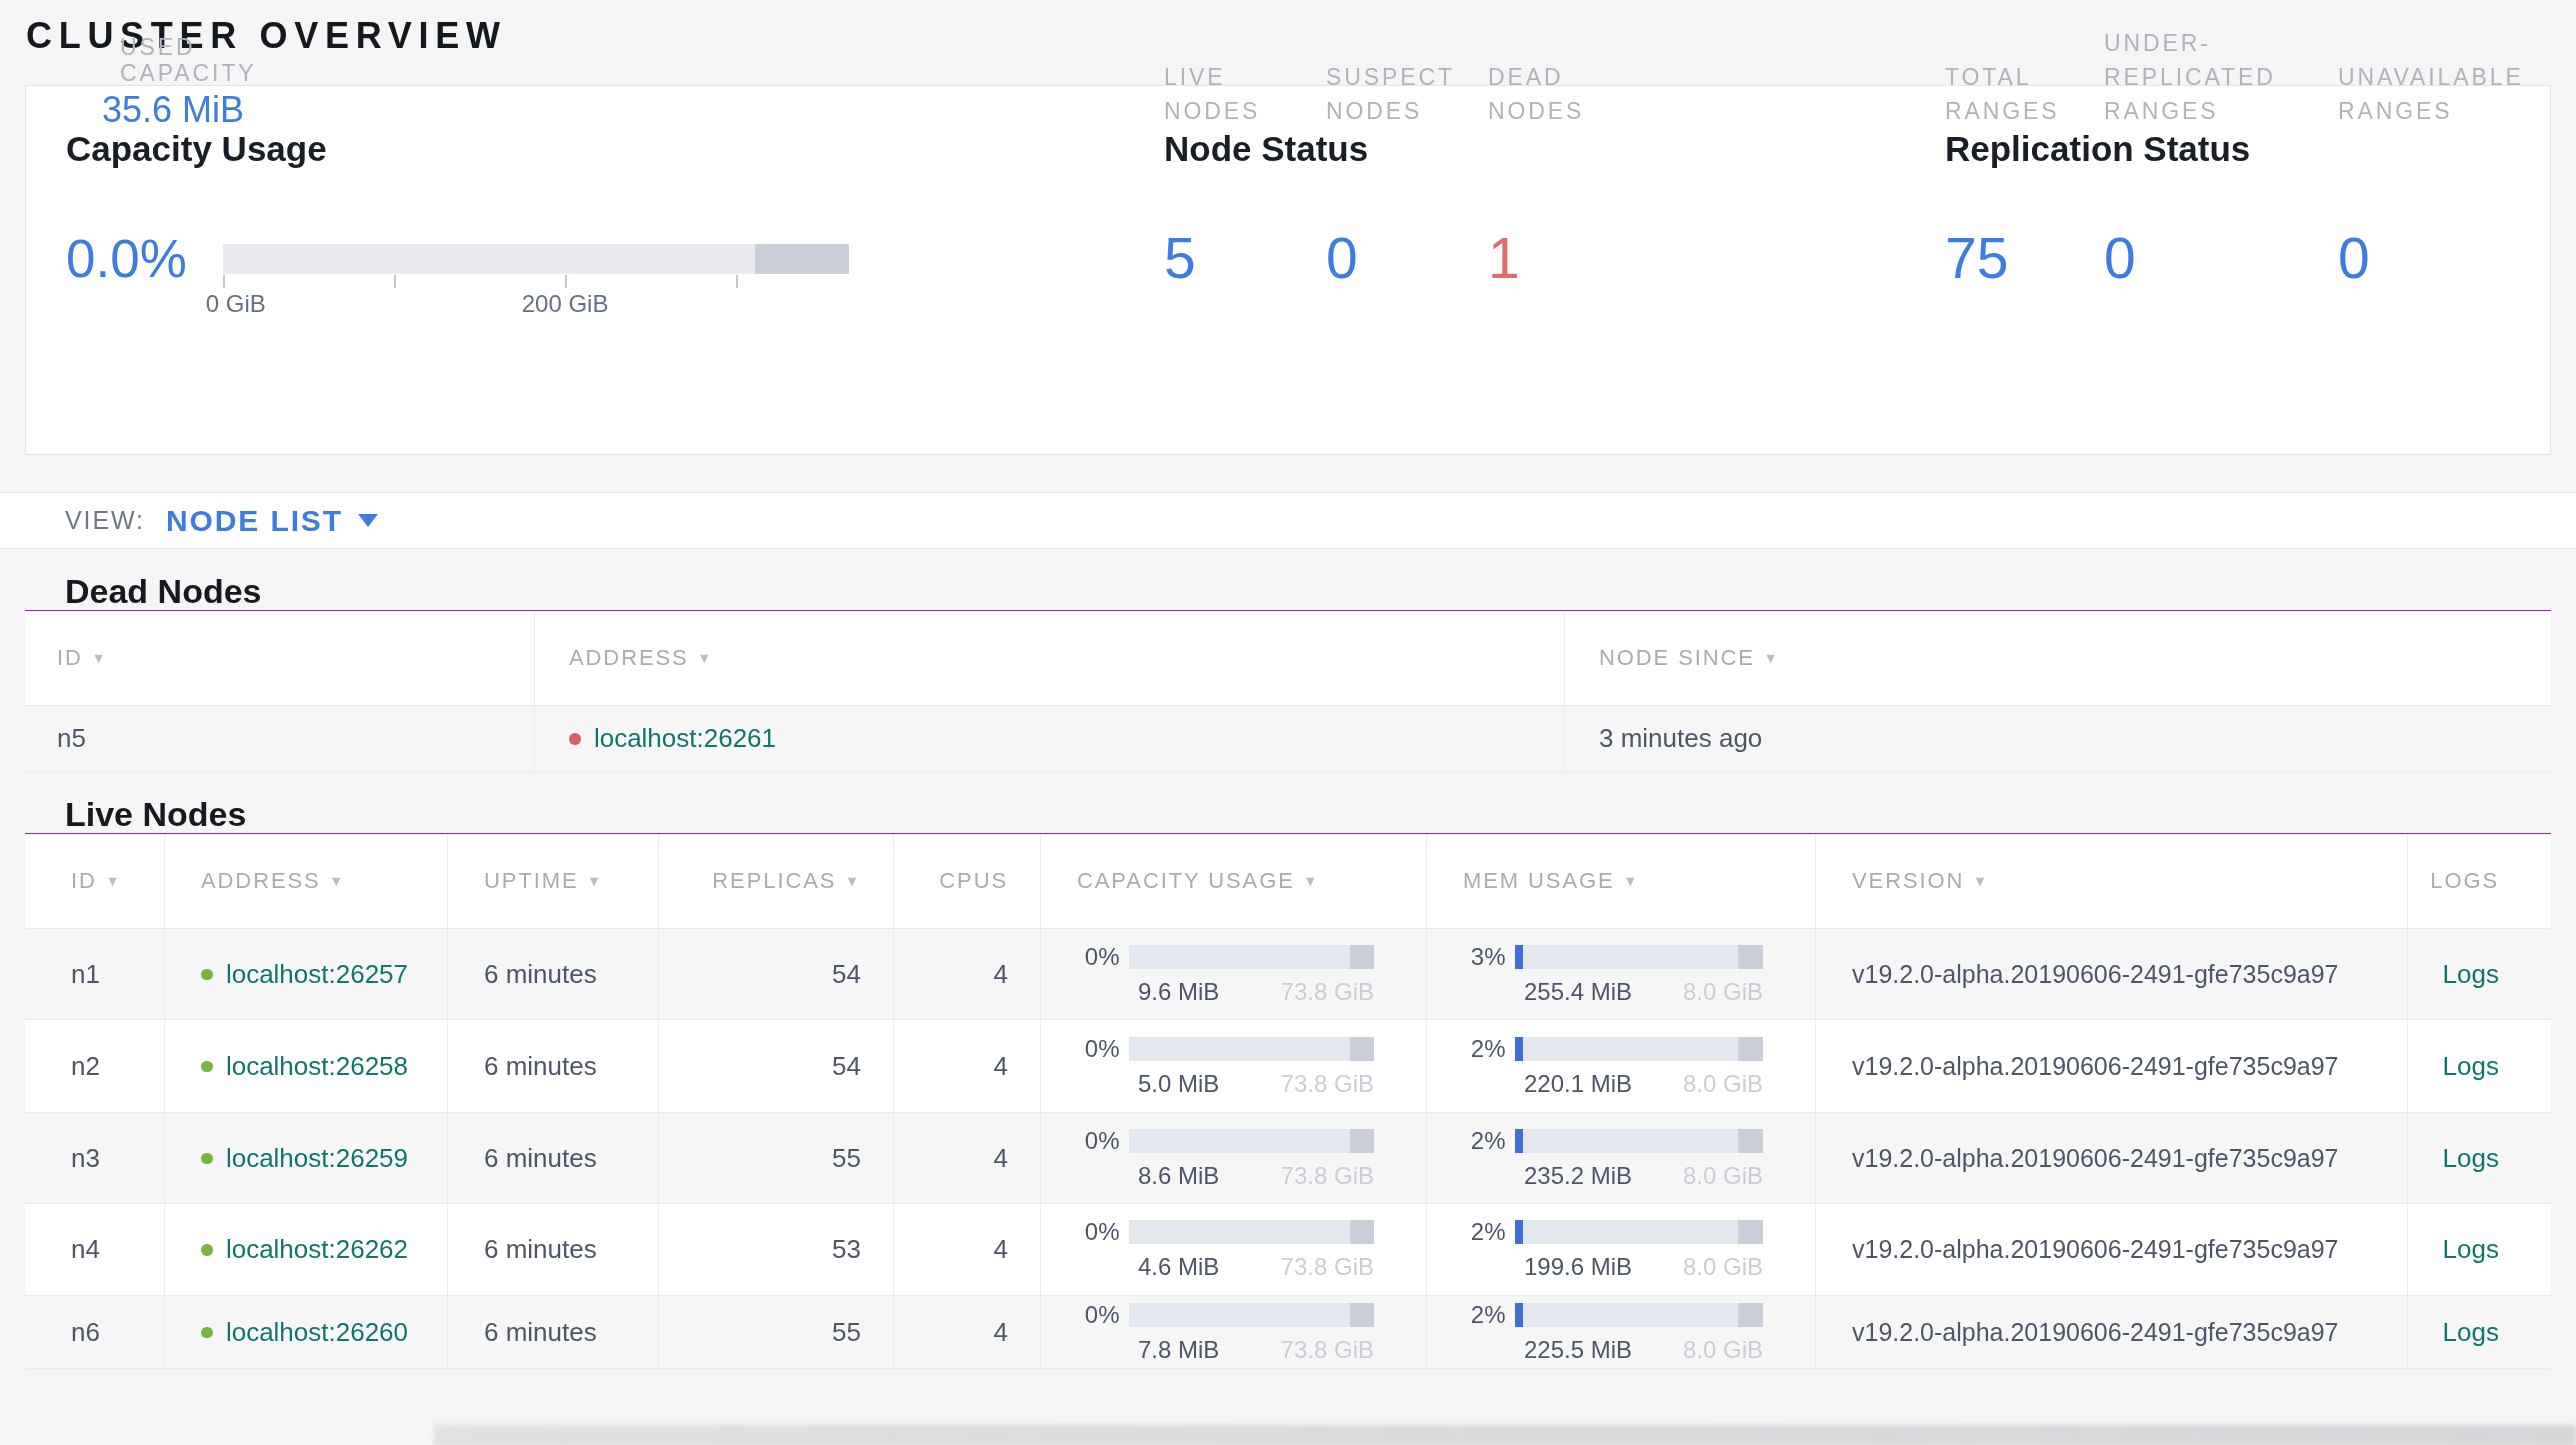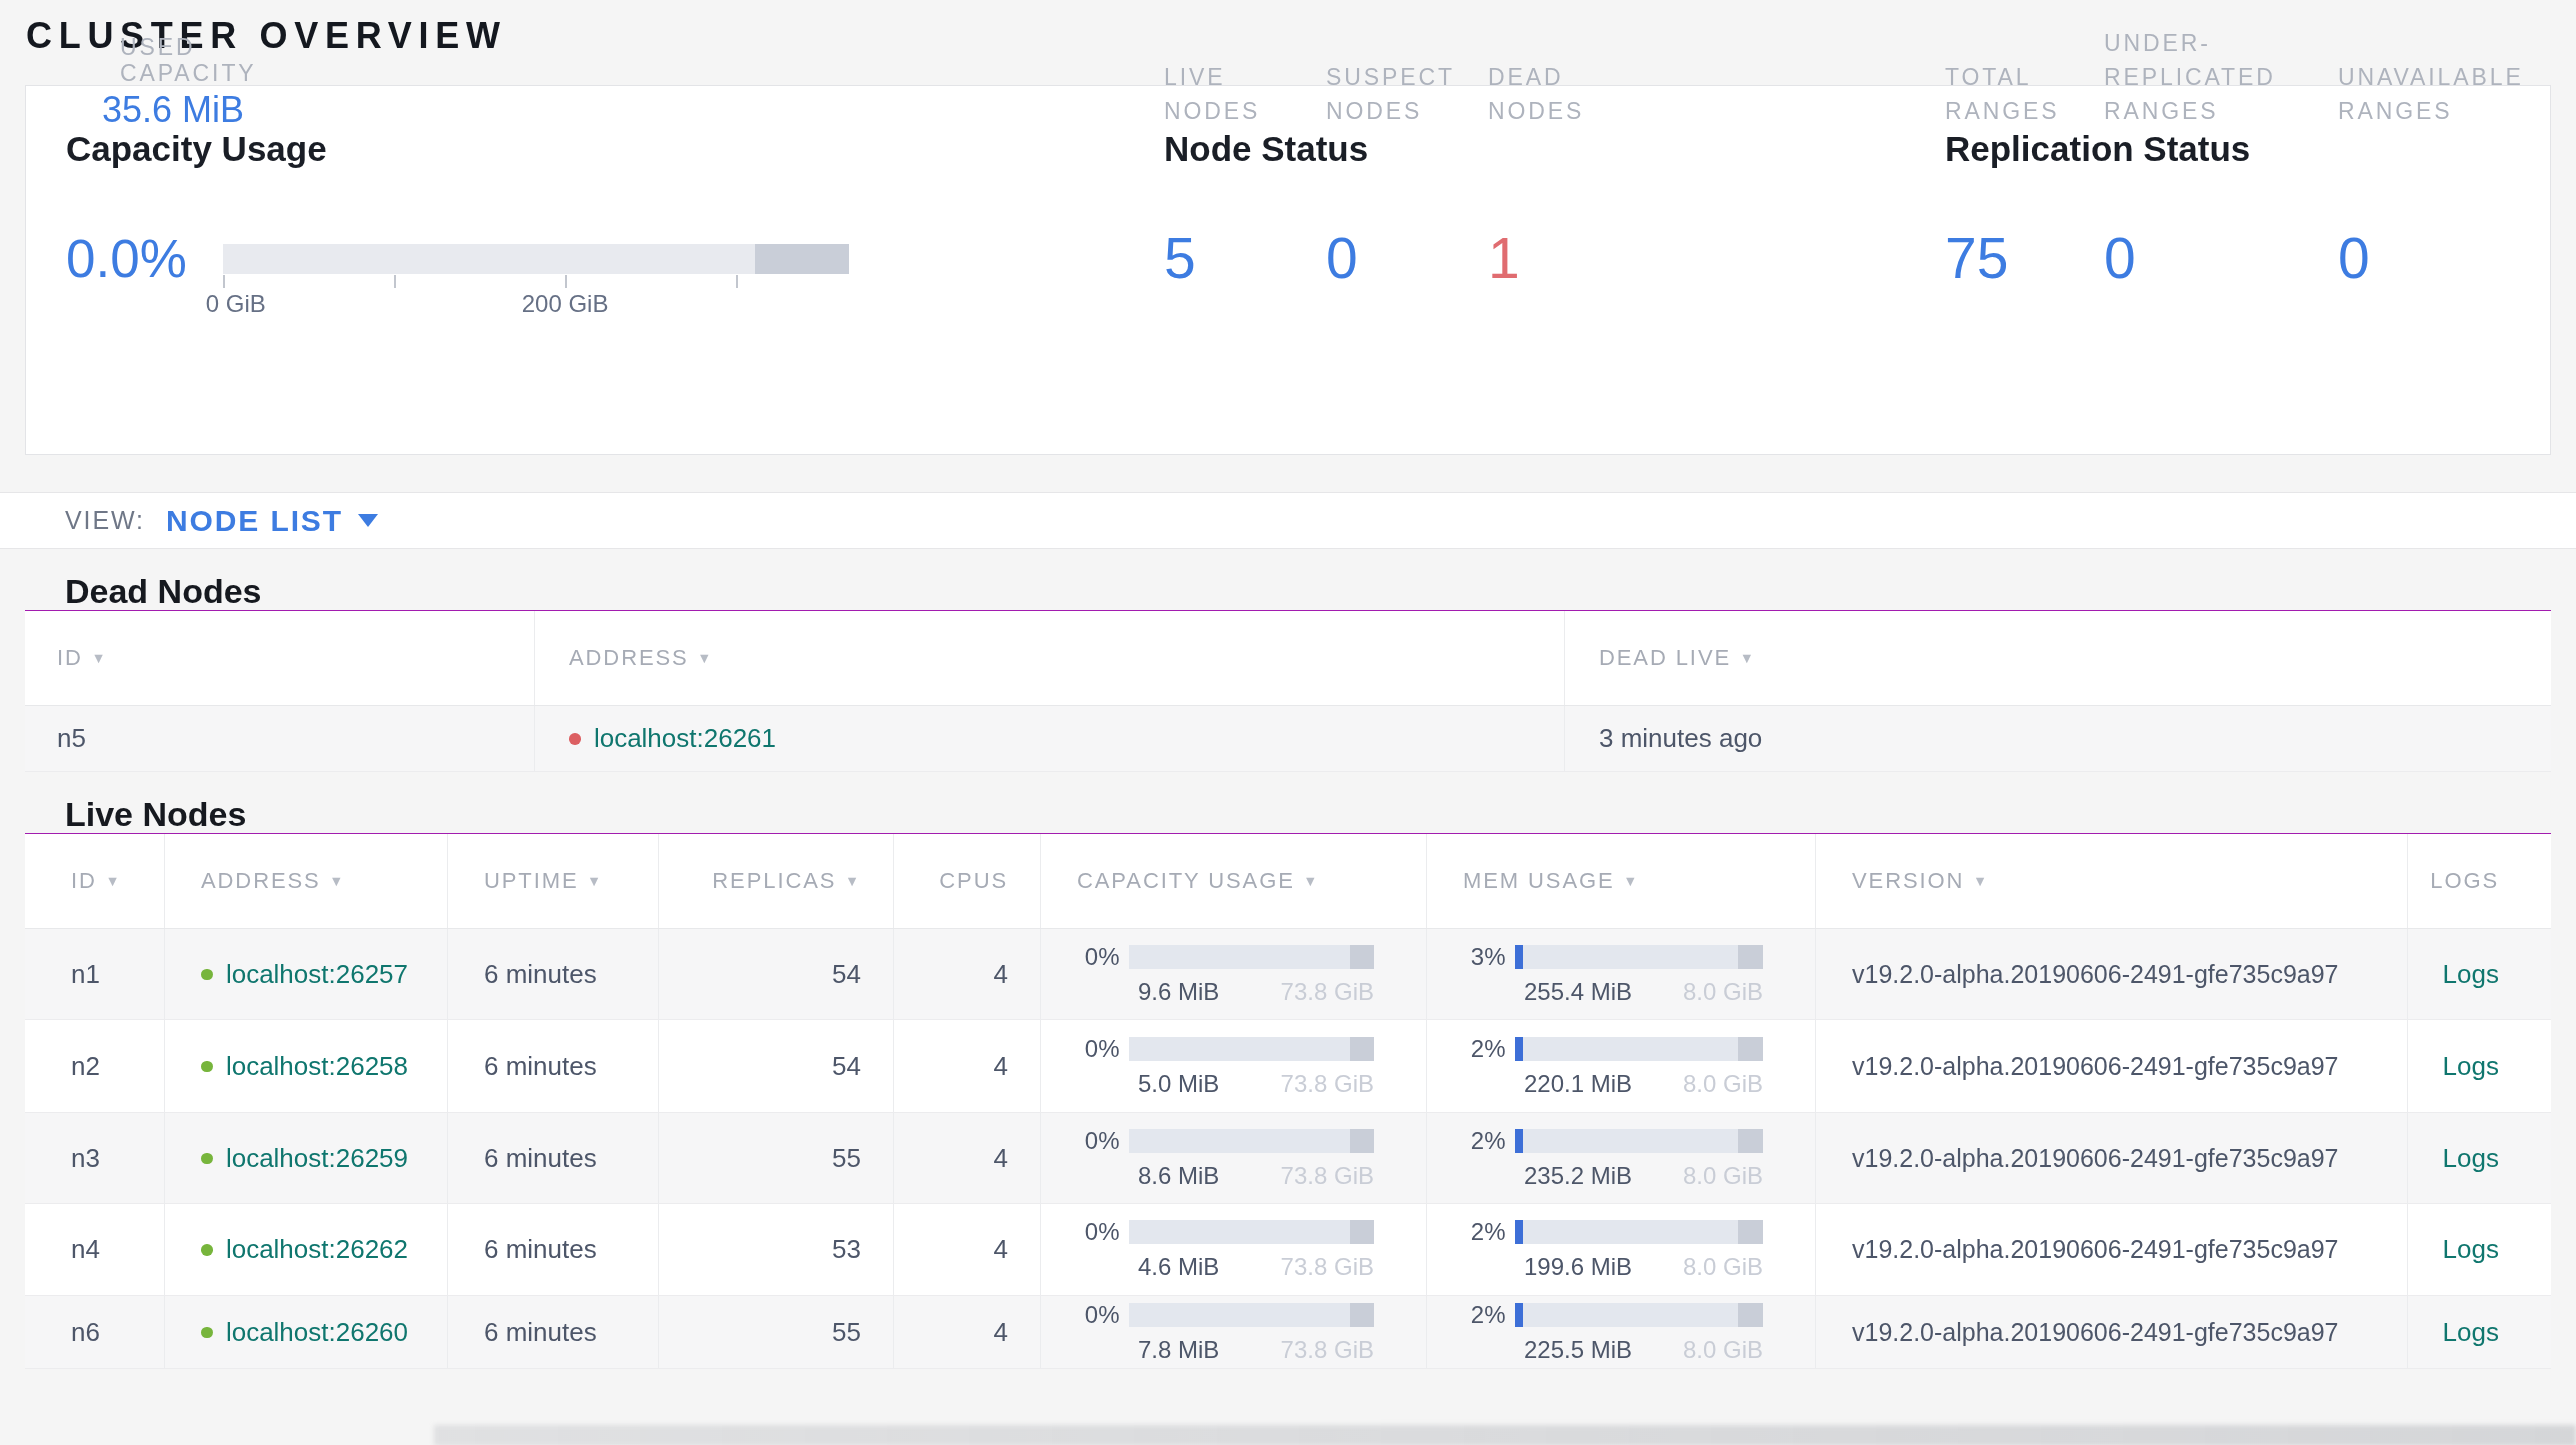--- a/index.html
+++ b/index.html
@@ -167,21 +167,21 @@
   <div class="g-row dead-cols hdr">
     <div class="cell pl-dead">
         <span>ID</span>
         <span class="arr">▼</span>
       </div>
     <div class="cell pl-dead2">
         <span>ADDRESS</span>
         <span class="arr">▼</span>
       </div>
     <div class="cell pl-dead2">
-        <span>DEAD LIVE</span>
+        <span>NODE SINCE</span>
         <span class="arr">▼</span>
       </div>
   </div>
   <div class="g-row dead-cols body-row dead-row row-striped">
     <div class="cell pl-dead">
         <span class="cell-text">n5</span>
       </div>
     <div class="cell pl-dead2 addr-cell">
         <span class="dot dot-red"></span>
         <a class="link">localhost:26261</a>

